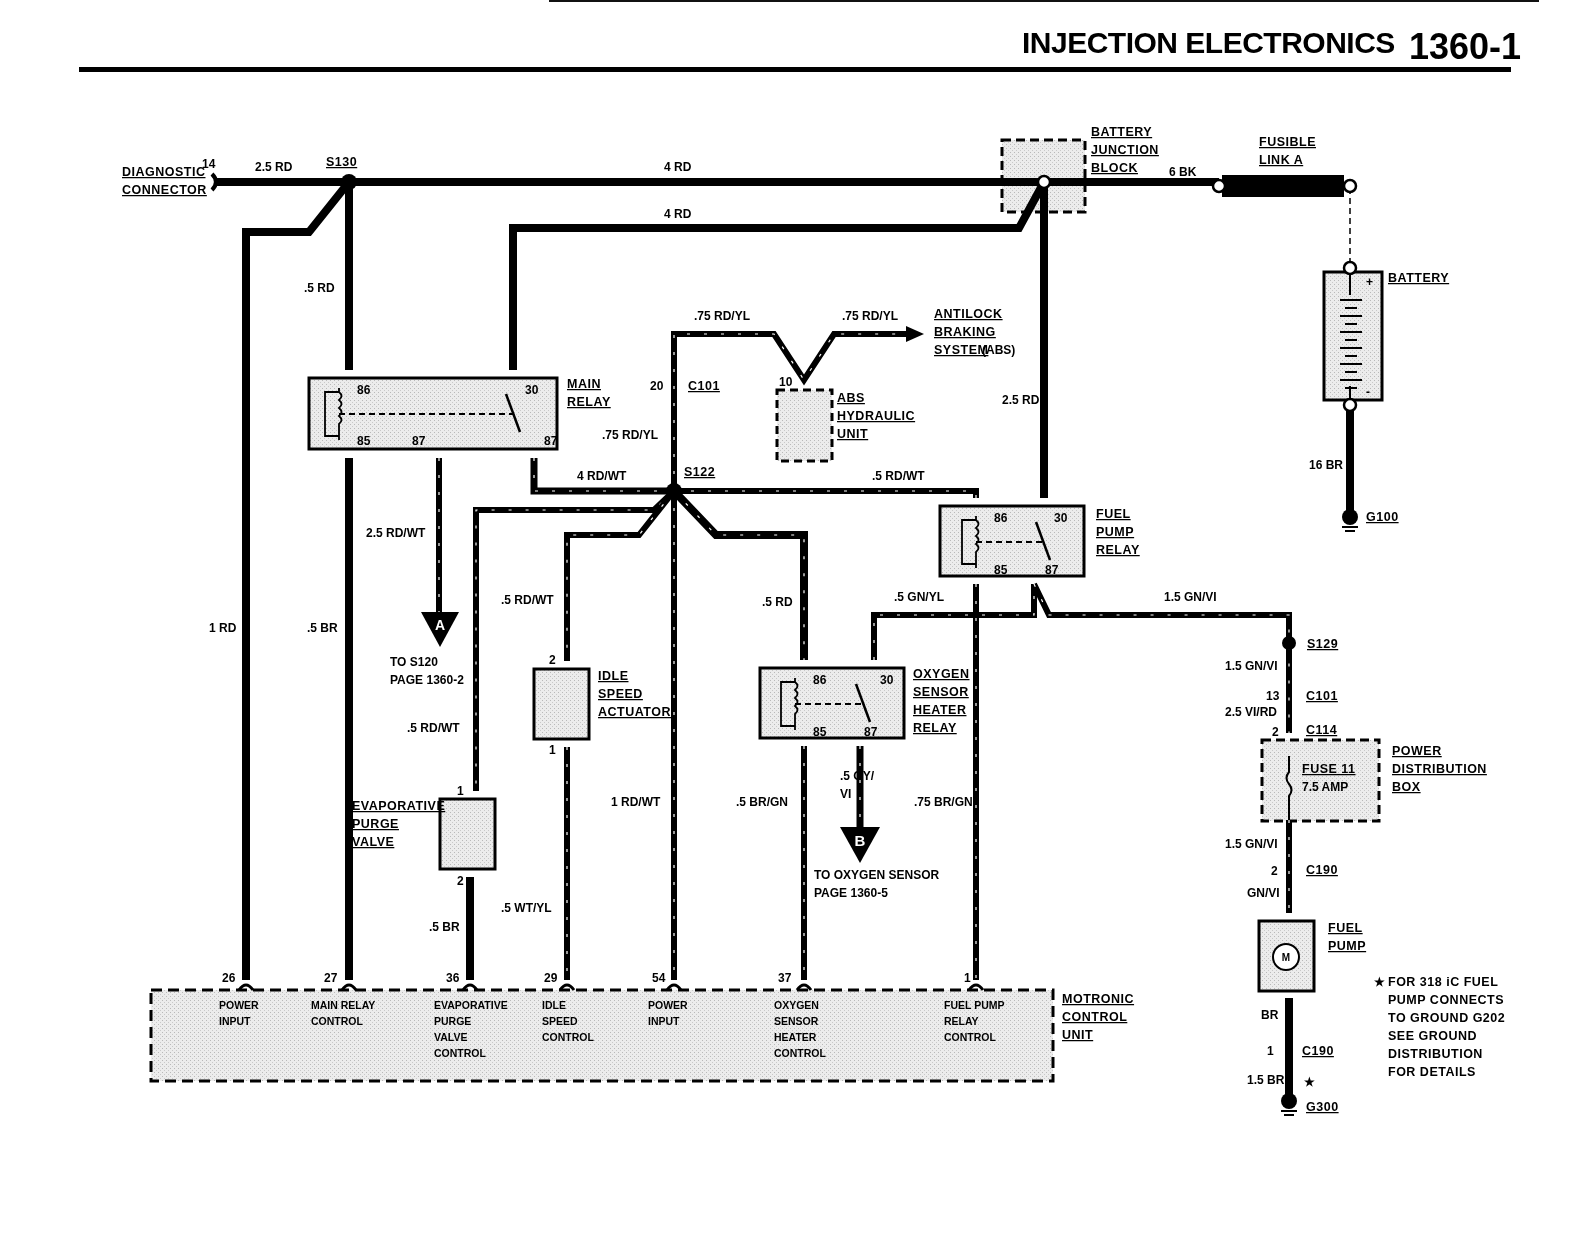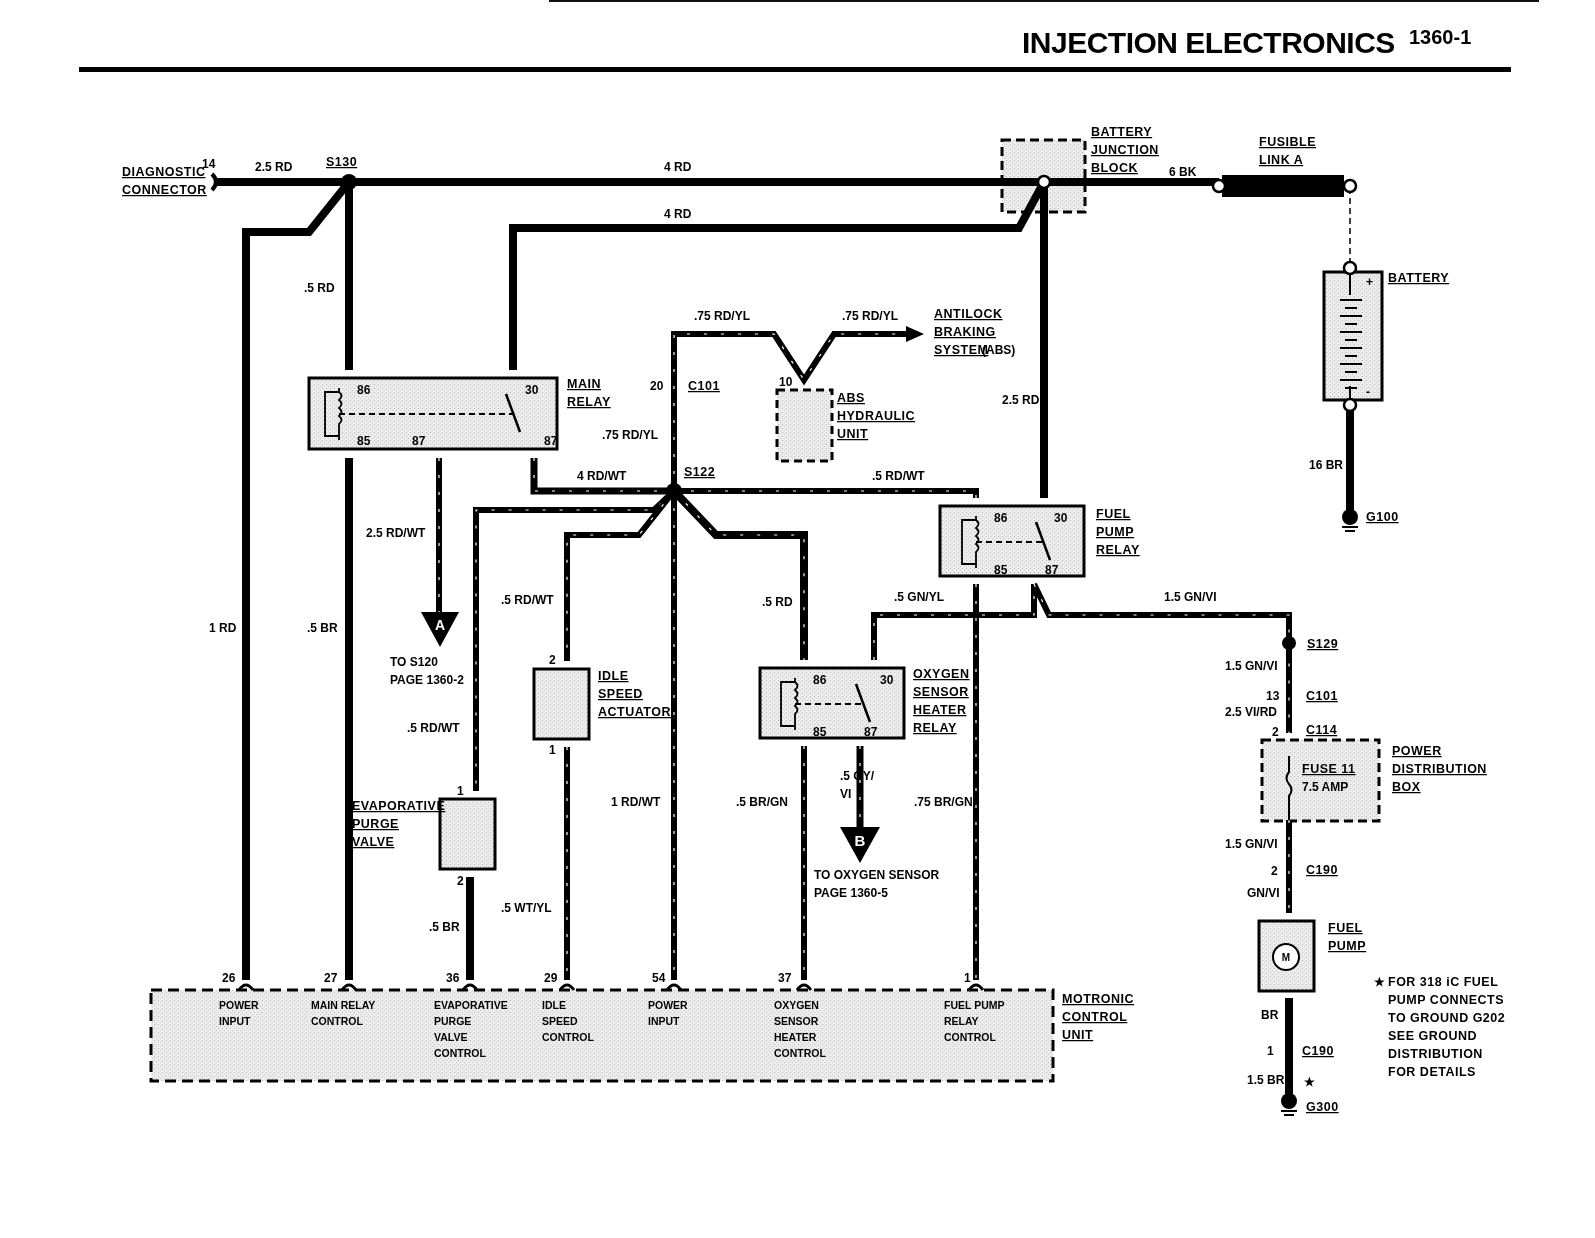--- a/index.html
+++ b/index.html
@@ -2,21 +2,21 @@
 <html><head>
 <meta charset="utf-8">
 <style>
   html, body { margin: 0; padding: 0; background: #ffffff; }
   body { width: 1595px; height: 1238px; position: relative; overflow: hidden;
          font-family: "Liberation Sans", sans-serif; }
   #page { position: absolute; left: 14px; top: 0; width: 1595px; height: 1152px; }
   .top-rule { position: absolute; left: 535px; top: 0; width: 990px; height: 2px; background: #111; }
   .header-title { position: absolute; left: 1008px; top: 26px; font-size: 30px; font-weight: bold;
                   letter-spacing: -0.5px; color: #000; }
-  .header-page { position: absolute; left: 1395px; top: 26px; font-size: 20px; font-weight: bold; color: #000; }
+  .header-page { position: absolute; left: 1395px; top: 26px; font-size: 36px; font-weight: bold; color: #000; }
   .header-rule { position: absolute; left: 65px; top: 67px; width: 1432px; height: 5px; background: #000; }
   svg#diagram { position: absolute; left: 0; top: 0; }
   svg text { font-family: "Liberation Sans", sans-serif; font-weight: bold; fill: #000; }
   .lbl { font-size: 12px; }
   .ulbl { font-size: 12.5px; text-decoration: underline; letter-spacing: 0.5px; }
   .note { font-size: 12.5px; letter-spacing: 0.5px; }
 </style>
 </head>
 <body>
 

